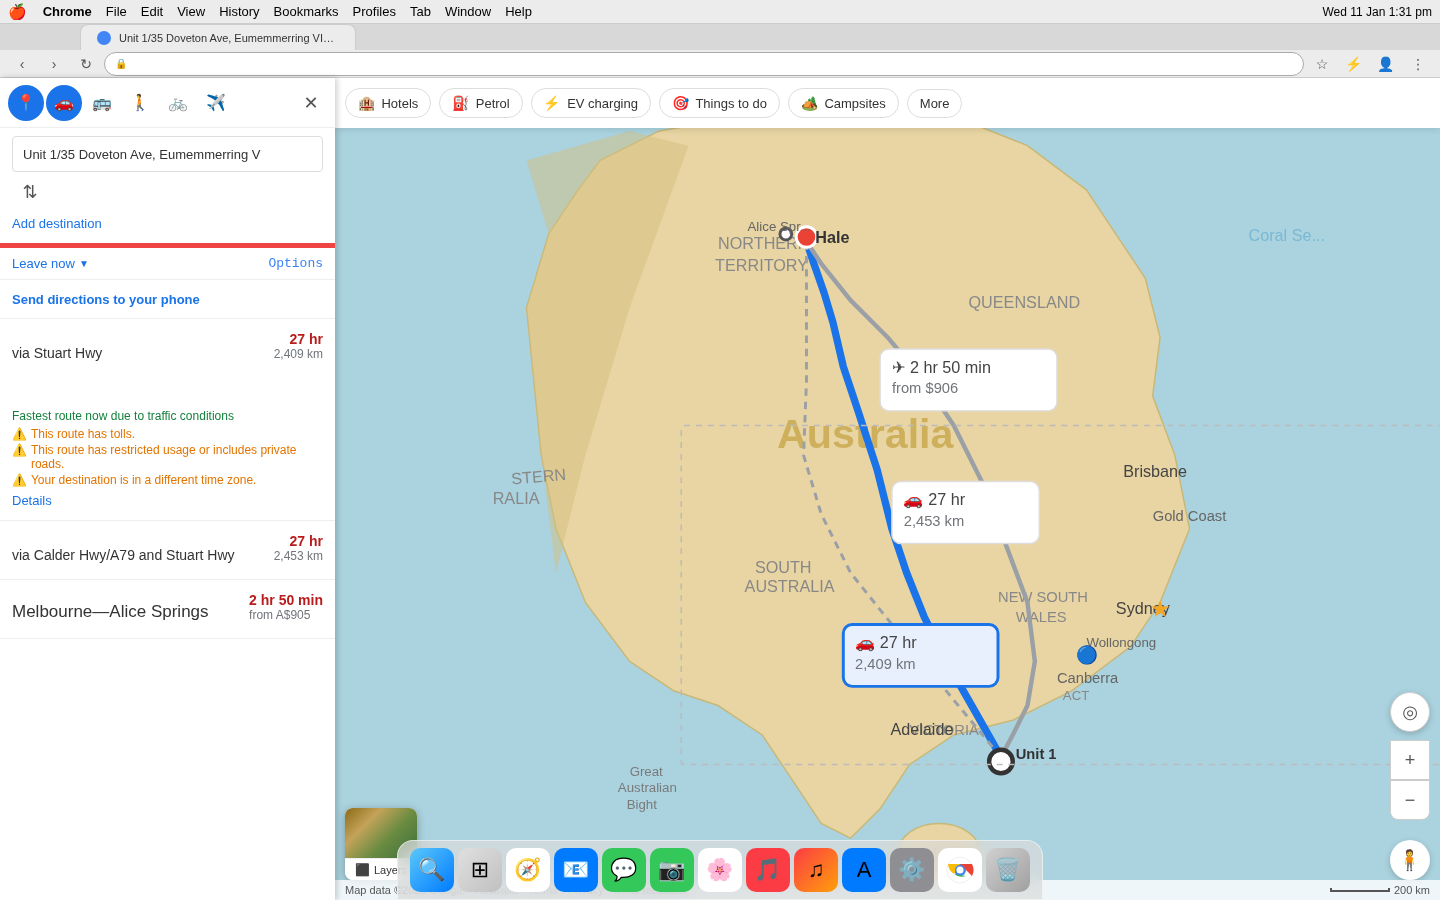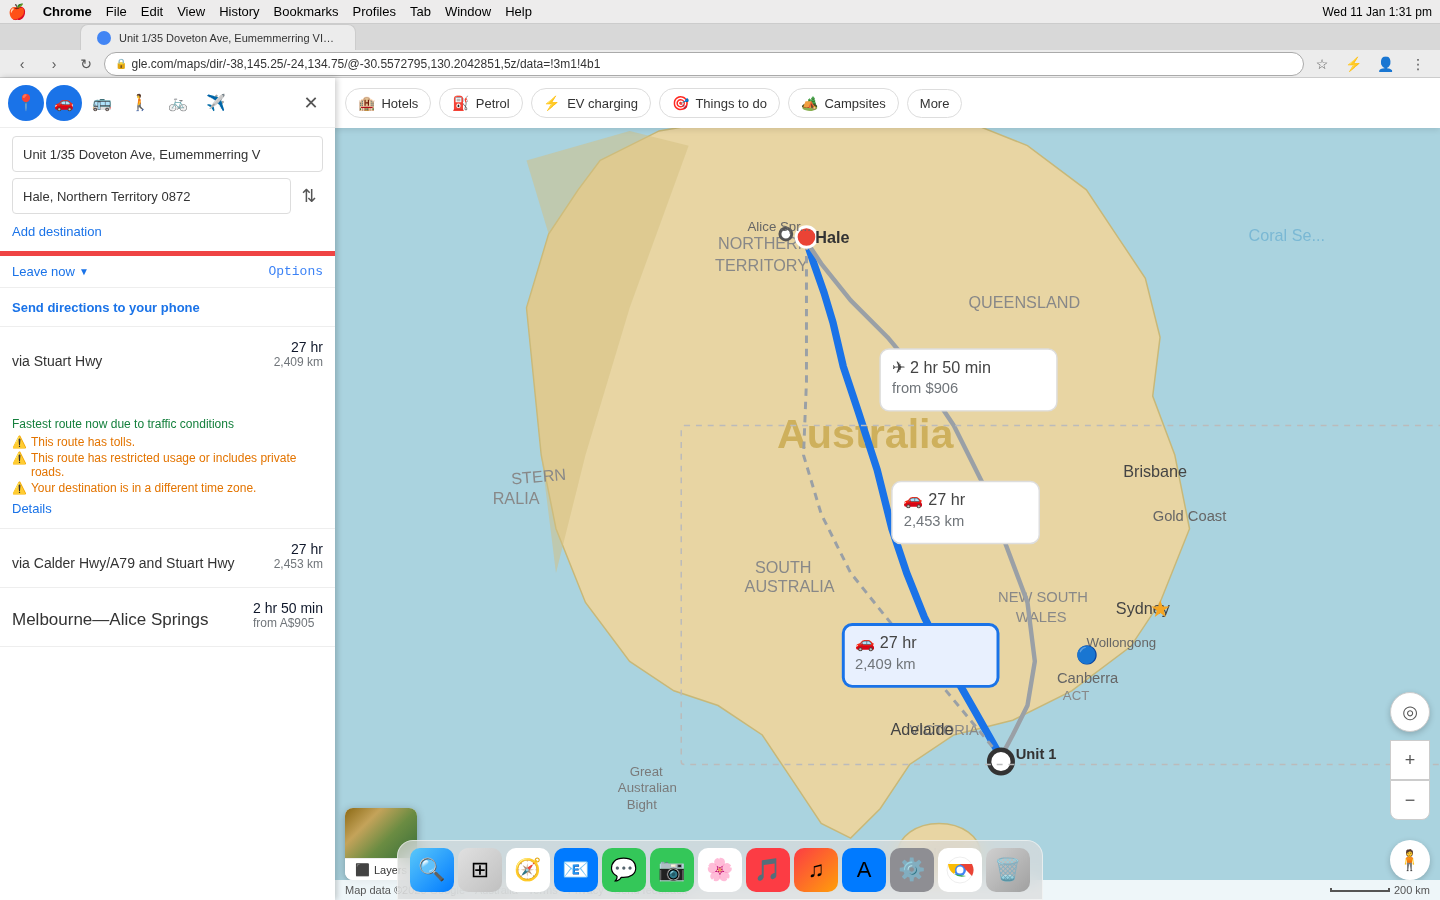--- a/index.html
+++ b/index.html
@@ -224,22 +224,22 @@
       margin-bottom: 4px;
     }
     .route-name {
       font-size: 14px;
       color: #333;
       font-weight: 500;
       flex: 1;
     }
     .route-duration {
       font-size: 14px;
-      font-weight: 400;
-      color: #0f172a;
+      font-weight: 700;
+      color: #b91c1c;
       text-align: right;
     }
     .route-distance {
       font-size: 12px;
       color: #70757a;
       text-align: right;
     }
     .route-desc {
       font-size: 12px;
       color: #15803d;
@@ -492,21 +492,20 @@
       <div class="tab-favicon"></div>
       <span style="font-size:11px;overflow:hidden;text-overflow:ellipsis;white-space:nowrap;max-width:220px;">Unit 1/35 Doveton Ave, Eumemmerring VIC 3177 to Hale, Northern Territory 0872 – Google Maps</span>
     </div>
   </div>
   <div class="toolbar">
     <div class="toolbar-btn">‹</div>
     <div class="toolbar-btn">›</div>
     <div class="toolbar-btn">↻</div>
     <div class="address-bar">
       <span class="lock-icon">🔒</span>
-      <span style="font-size:12px;overflow:hidden;text-overflow:ellipsis;white-space:nowrap;flex:1;">gle.com/maps/dir/-38,145.25/-24,134.75/@-30.5572795,130.2042851,5z/data=!3m1!4b1</span>
     </div>
     <div class="toolbar-btn">☆</div>
     <div class="toolbar-btn">⚡</div>
     <div class="toolbar-btn">👤</div>
     <div class="toolbar-btn">⋮</div>
   </div>
 </div>
 
 <div class="main-content">
 
@@ -520,21 +519,20 @@
       <div class="nav-mode-btn">🚲</div>
       <div class="nav-mode-btn">✈️</div>
       <div class="nav-close-btn">✕</div>
     </div>
 
     <div class="route-inputs">
       <div class="route-input-wrapper">
         <input class="route-input" type="text" value="Unit 1/35 Doveton Ave, Eumemmerring V" style="">
       </div>
       <div class="route-input-wrapper">
-        <input class="route-input" type="text" value="Hale, Northern Territory 0872" style="">
         <div class="swap-btn">⇅</div>
       </div>
       <div class="add-destination">Add destination</div>
     </div>
 
     <div class="route-options-bar">
       <div class="leave-now-btn">
         <span>Leave now</span>
         <span class="arrow">▼</span>
       </div>

